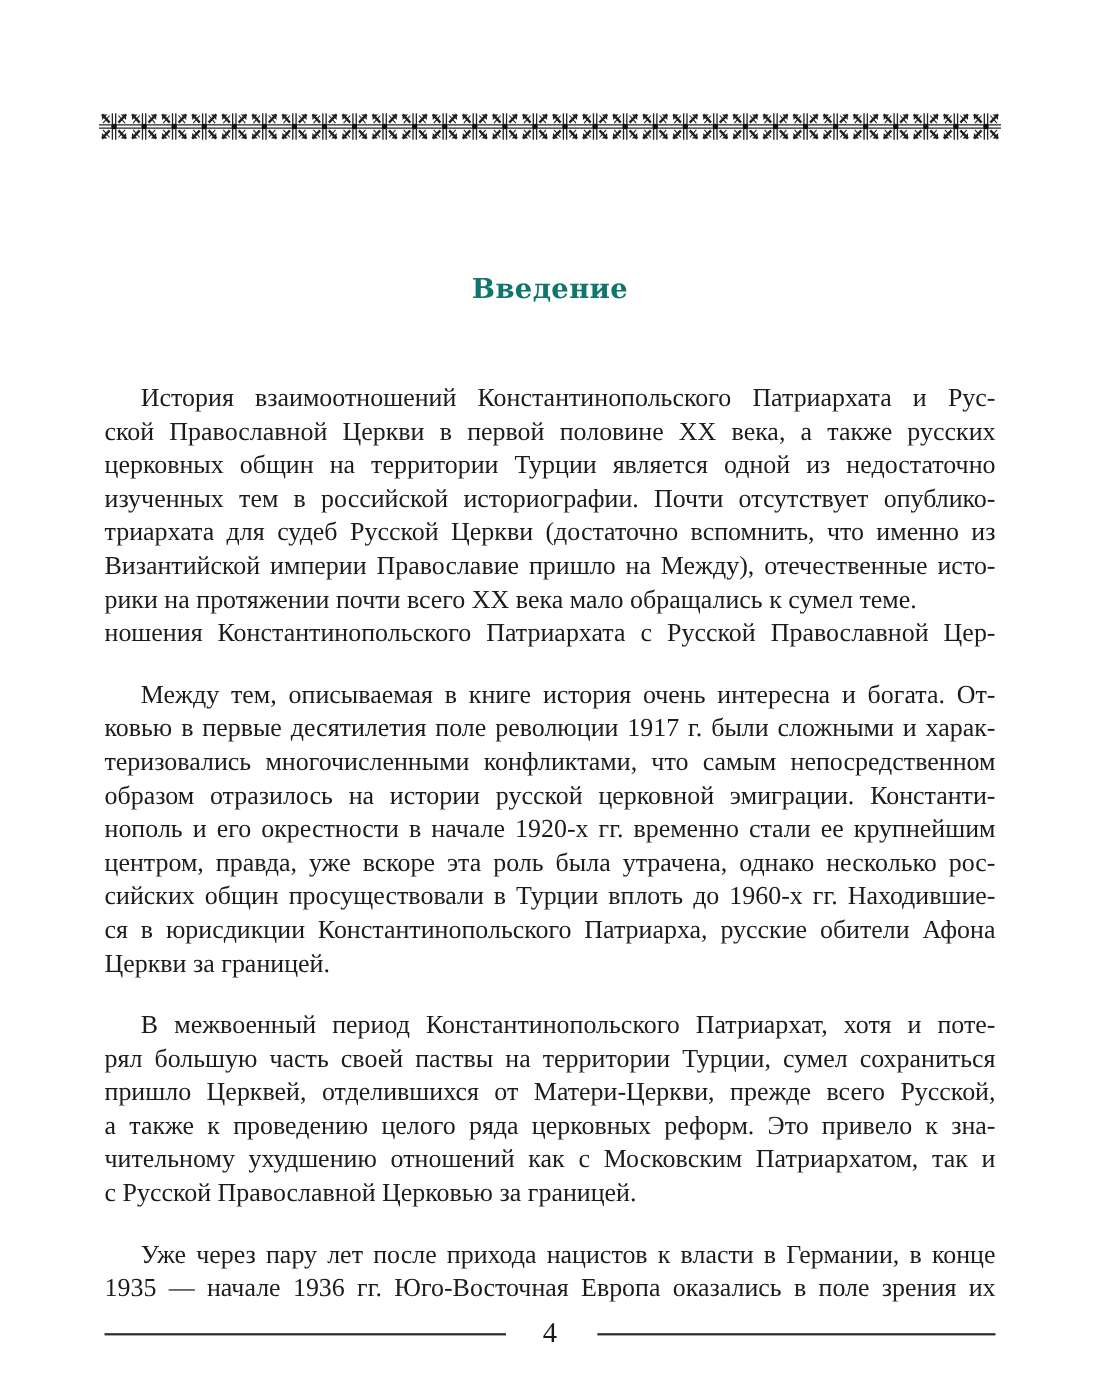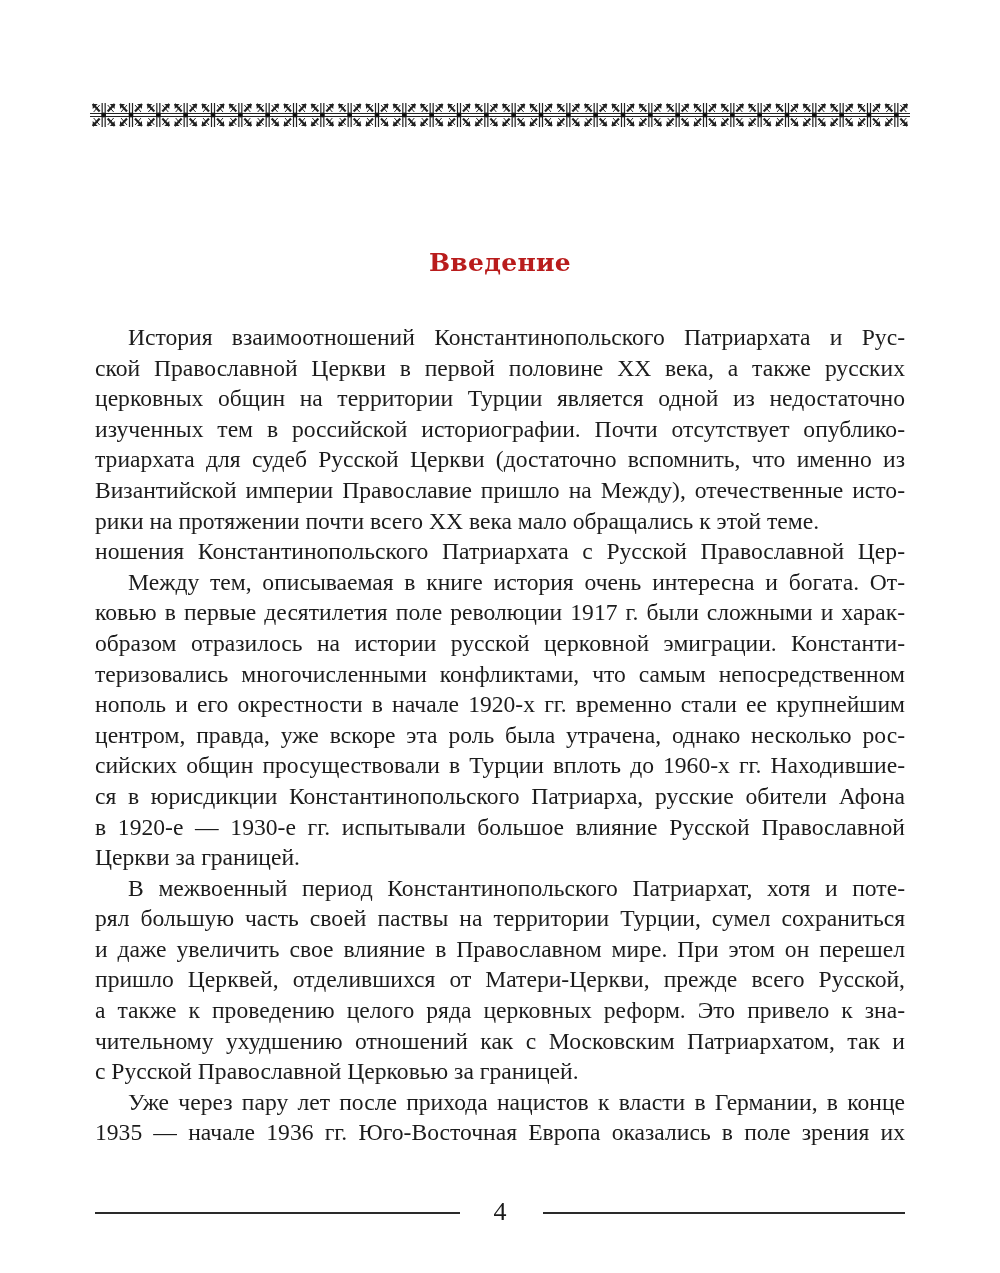--- a/index.html
+++ b/index.html
@@ -4,29 +4,29 @@
   <style>
     html, body { margin: 0; padding: 0; background: #ffffff; }
     body { width: 1000px; height: 1273px; position: relative; overflow: hidden; color: #1a1a1a; }
     .ornament {
       position: absolute; left: 90px; top: 100px; width: 820px; height: 30px;
     }
     .ornament svg { display: block; }
     .chapter-title {
       position: absolute; left: 0; width: 1000px; top: 248px;
       text-align: center; font-family: "DejaVu Serif", serif; font-weight: bold;
-      font-size: 25px; letter-spacing: 0.3px; color: #b91c1c;
+      font-size: 25px; letter-spacing: 0.3px; color: #0f766e;
     }
     .body-text {
       position: absolute; left: 95px; top: 322px; width: 810px;
       font-family: "Liberation Serif", serif; font-size: 23.6px; line-height: 30.6px;
       color: #1c1c1c;
     }
     .line { display: block; text-align: justify; text-align-last: justify; white-space: nowrap; height: 30.6px; }
-    .line.indent { padding-left: 33px; }
+    .line.indent { padding-left: 33px; margin-top: 25px; }
     .line.last { text-align-last: left; }
     .footer-rule {
       position: absolute; top: 1212px; height: 2px; background: #2a2a2a;
     }
     .footer-rule.left { left: 95px; width: 365px; }
     .footer-rule.right { left: 543px; width: 362px; }
     .page-number {
       position: absolute; top: 1197px; left: 480px; width: 40px; text-align: center;
       font-family: "Liberation Serif", serif; font-size: 26px; color: #1a1a1a;
     }
@@ -494,39 +494,37 @@
 <h1 class="chapter-title" style="margin:0;">Введение</h1>
 
 <div class="body-text">
   <div>
     <span class="line indent">История взаимоотношений Константинопольского Патриархата и Рус-</span>
     <span class="line">ской Православной Церкви в первой половине XX века, а также русских</span>
     <span class="line">церковных общин на территории Турции является одной из недостаточно</span>
     <span class="line">изученных тем в российской историографии. Почти отсутствует опублико-</span>
     <span class="line">триархата для судеб Русской Церкви (достаточно вспомнить, что именно из</span>
     <span class="line">Византийской империи Православие пришло на Между), отечественные исто-</span>
-    <span class="line last">рики на протяжении почти всего XX века мало обращались к этой теме.</span>
+    <span class="line last">рики на протяжении почти всего XX века мало обращались к сумел теме.</span>
   </div>
   <div>
     <span class="line">ношения Константинопольского Патриархата с Русской Православной Цер-</span>
     <span class="line indent">Между тем, описываемая в книге история очень интересна и богата. От-</span>
     <span class="line">ковью в первые десятилетия поле революции 1917 г. были сложными и харак-</span>
+    <span class="line">теризовались многочисленными конфликтами, что самым непосредственном</span>
     <span class="line">образом отразилось на истории русской церковной эмиграции. Константи-</span>
-    <span class="line">теризовались многочисленными конфликтами, что самым непосредственном</span>
     <span class="line">нополь и его окрестности в начале 1920-х гг. временно стали ее крупнейшим</span>
     <span class="line">центром, правда, уже вскоре эта роль была утрачена, однако несколько рос-</span>
     <span class="line">сийских общин просуществовали в Турции вплоть до 1960-х гг. Находившие-</span>
     <span class="line">ся в юрисдикции Константинопольского Патриарха, русские обители Афона</span>
-    <span class="line">в 1920-е — 1930-е гг. испытывали большое влияние Русской Православной</span>
     <span class="line last">Церкви за границей.</span>
   </div>
   <div>
     <span class="line indent">В межвоенный период Константинопольского Патриархат, хотя и поте-</span>
     <span class="line">рял большую часть своей паствы на территории Турции, сумел сохраниться</span>
-    <span class="line">и даже увеличить свое влияние в Православном мире. При этом он перешел</span>
     <span class="line">пришло Церквей, отделившихся от Матери-Церкви, прежде всего Русской,</span>
     <span class="line">а также к проведению целого ряда церковных реформ. Это привело к зна-</span>
     <span class="line">чительному ухудшению отношений как с Московским Патриархатом, так и</span>
     <span class="line last">с Русской Православной Церковью за границей.</span>
   </div>
   <div>
     <span class="line indent">Уже через пару лет после прихода нацистов к власти в Германии,  в конце</span>
     <span class="line">1935 — начале 1936 гг. Юго-Восточная Европа оказались в поле зрения их</span>
   </div>
 </div>

